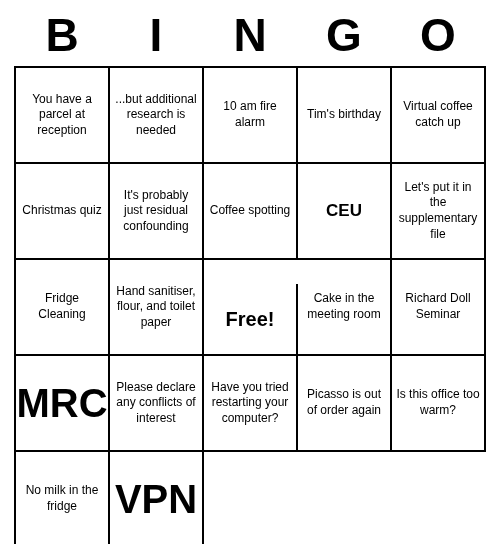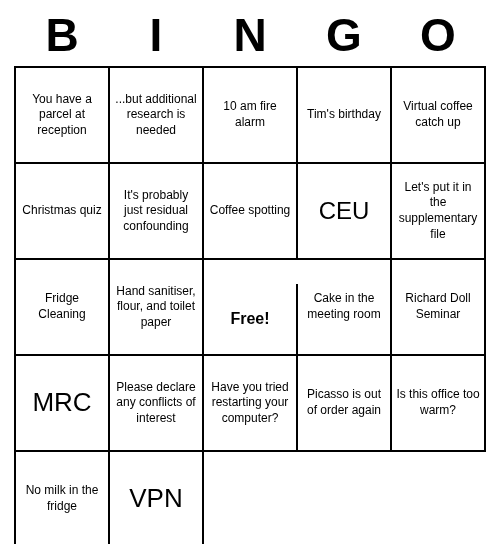--- a/index.html
+++ b/index.html
@@ -37,31 +37,31 @@
       border-bottom: 2px solid #000;
       display: flex;
       align-items: center;
       justify-content: center;
       text-align: center;
       padding: 4px;
       font-size: 12px;
       line-height: 1.3;
     }
     .bingo-cell.free {
-      font-size: 16px;
+      font-size: 20px;
       font-weight: bold;
       margin-top: 24px;
     }
     .bingo-cell.large-text {
-      font-size: 24px;
-      font-weight: normal;
+      font-size: 17px;
+      font-weight: bold;
     }
     .bingo-cell.xl-text {
-      font-size: 26px;
-      font-weight: normal;
+      font-size: 40px;
+      font-weight: bold;
     }
   </style>
 </head>
 <body>
 
 <div class="bingo-title">
   <span>B</span>
   <span>I</span>
   <span>N</span>
   <span>G</span>

